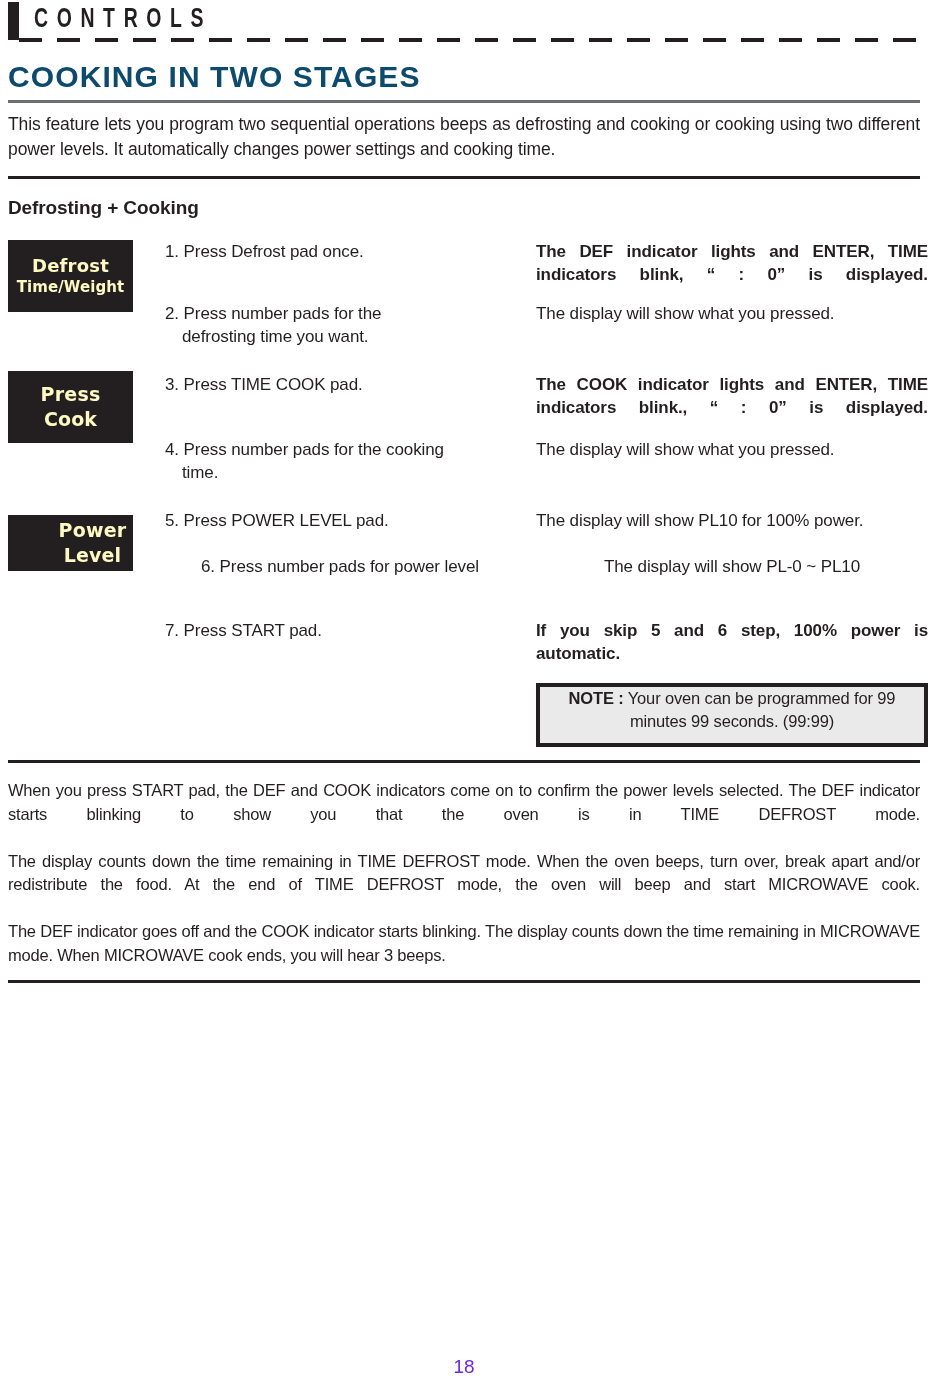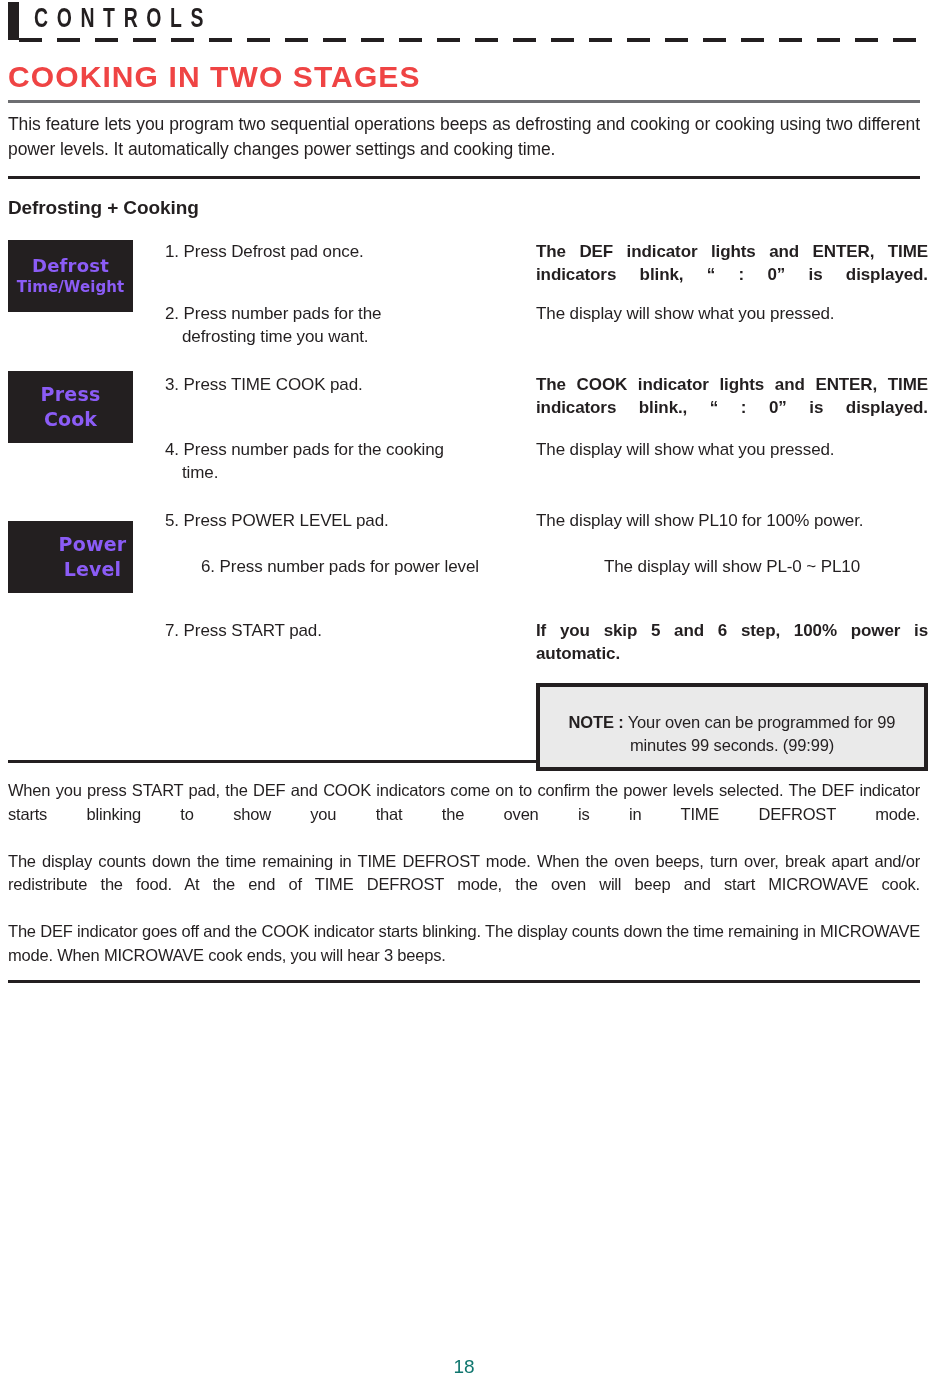--- a/index.html
+++ b/index.html
@@ -66,21 +66,21 @@
   }
 
   
   .section-title {
     font-family: "Liberation Sans", sans-serif;
     font-weight: bold;
     font-size: 30px;
     letter-spacing: 1.1px;
     line-height: 34px;
     margin: 14px 0 0 0;
-    color: #ef4444;
+    color: #0c4a6e;
   }
   .rule-thick {
     height: 3px;
     background: #6d6e71;
     margin-top: 6px;
   }
 
   
   .intro {
     font-size: 17.5px;
@@ -109,21 +109,21 @@
     position: relative;
     margin-top: 12px;
     height: 520px;
   }
 
   .pad {
     position: absolute;
     left: 0;
     width: 125px;
     background: #231f20;
-    color: #8b5cf6;
+    color: #fef9c3;
     text-align: center;
     box-sizing: border-box;
     font-family: "DejaVu Sans", sans-serif;
     display: flex;
     flex-direction: column;
     justify-content: center;
     align-items: center;
   }
   .pad .l1 {
     font-weight: bold;
@@ -135,21 +135,21 @@
     font-weight: bold;
     font-size: 15px;
     line-height: 20px;
     letter-spacing: 0.1px;
   }
   .pad.two-equal .l1 { font-size: 19px; line-height: 25px; }
   .pad.two-equal .l2 { font-size: 19px; line-height: 25px; }
 
   .pad-defrost { top: 8px;  height: 72px; }
   .pad-time    { top: 139px; height: 72px; }
-  .pad-power   { top: 289px; height: 72px; padding-left: 44px; }
+  .pad-power   { top: 283px; height: 56px; padding-left: 44px; }
 
   .step {
     position: absolute;
     left: 157px;
     width: 350px;
     font-size: 17px;
     line-height: 23px;
     letter-spacing: -0.1px;
   }
   .step .cont { display: block; padding-left: 17px; }
@@ -179,21 +179,21 @@
 
   
   .note-box {
     position: absolute;
     left: 528px;
     top: 451px;
     width: 392px;
     box-sizing: border-box;
     border: 4px solid #231f20;
     background: #eaeaea;
-    padding: 24px 10px 10px 10px;
+    padding: 0 10px 10px 10px;
     text-align: center;
   }
   .note-line {
     font-size: 16.5px;
     line-height: 23px;
     letter-spacing: -0.15px;
   }
   .note-label {
     font-weight: bold;
   }
@@ -231,21 +231,21 @@
 
   
   .folio {
     position: absolute;
     left: 0;
     right: 0;
     bottom: 14px;
     text-align: center;
     font-size: 19px;
     line-height: 22px;
-    color: #0f766e;
+    color: #6d28d9;
   }
 </style>
 </head>
 <body>
 
 <div class="page">
 
   <div class="runhead">
     <div class="runhead-bar"></div>
     <div class="runhead-title">CONTROLS</div>

